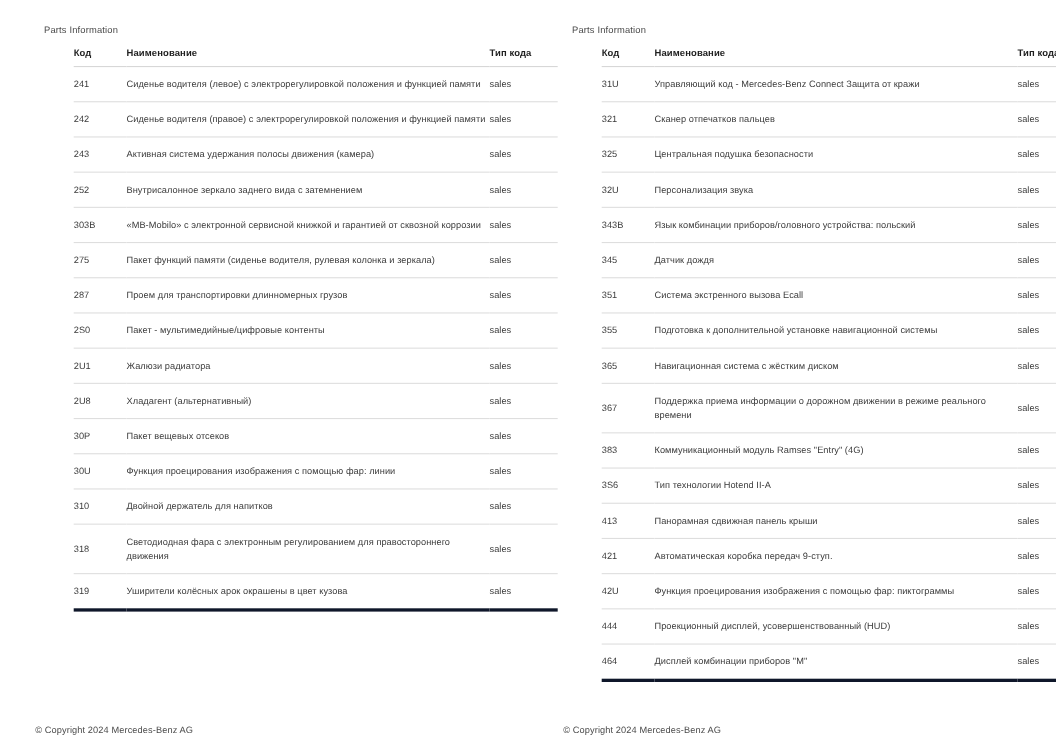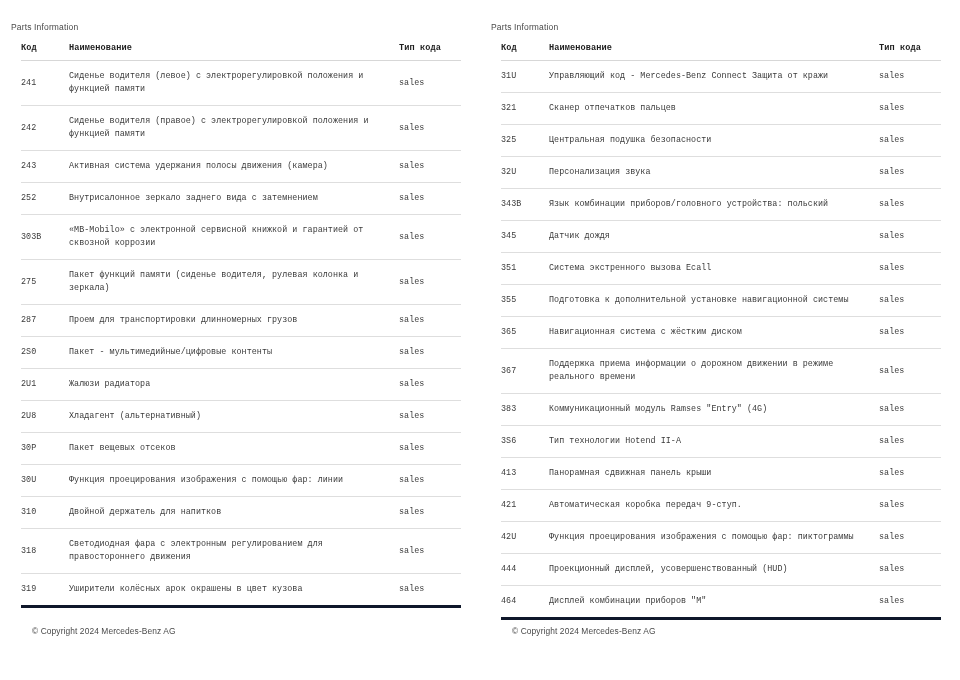--- a/index.html
+++ b/index.html
@@ -16,36 +16,35 @@
   }
   .page {
     display: flex;
     width: 960px;
     height: 680px;
   }
   .panel {
     width: 480px;
     height: 680px;
     box-sizing: border-box;
-    padding: 22px 18px 0 11px;
+    padding: 22px 18px 0 40px;
     position: relative;
   }
   .panel-title {
     font-size: 8.5px;
     color: #4a4a4a;
     letter-spacing: 0.15px;
     margin: 0 0 11px 0;
     font-weight: 400;
   }
   table.parts-table {
     width: 440px;
     border-collapse: collapse;
     table-layout: fixed;
-    margin-left: 10px;
-    font-family: Liberation Mono, monospace;
+    margin-left: 27px;
   }
   table.parts-table th {
     font-size: 8.6px;
     font-weight: 700;
     color: #1f1f1f;
     text-align: left;
     padding: 0 0 7px 0;
     letter-spacing: 0.1px;
     border-bottom: 1px solid #d7d7d7;
     vertical-align: bottom;
@@ -81,21 +80,21 @@
   td.d-type {
     padding-left: 8px;
     color: #6d6d6d;
     white-space: nowrap;
   }
   tr.row-last td { border-bottom: 3px solid #0f172a; }
 
   .footer {
     position: absolute;
     left: 32px;
-    bottom: 44px;
+    bottom: 12px;
     font-size: 8.4px;
     color: #4a4a4a;
     letter-spacing: 0.1px;
   }
 </style>
 </head>
 <body>
 
 <div class="page">
 

